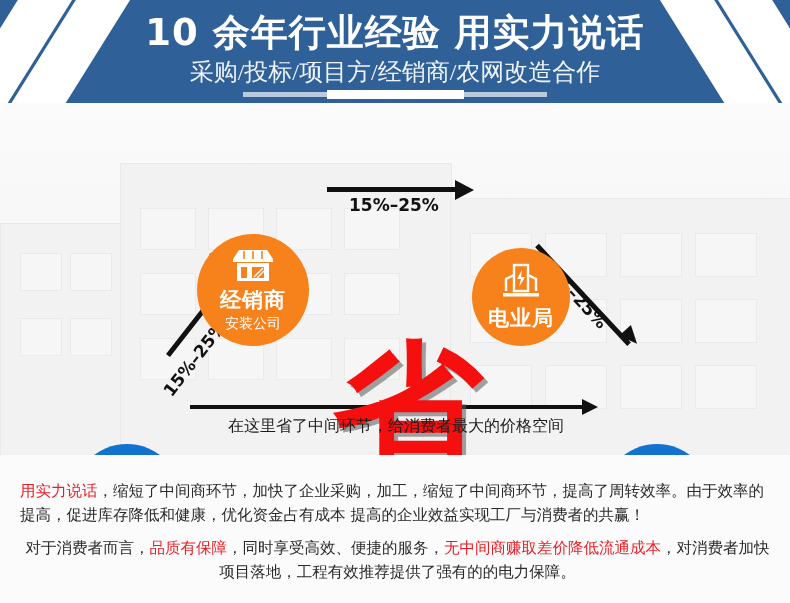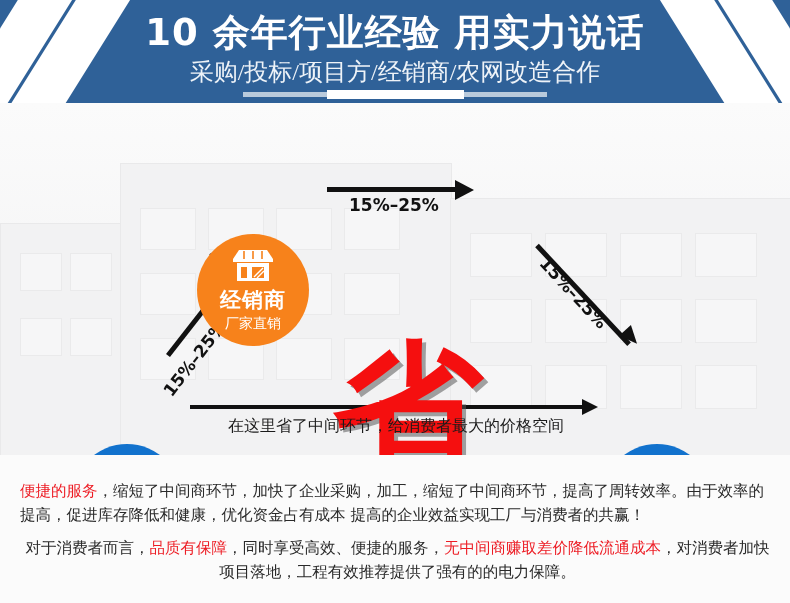--- a/index.html
+++ b/index.html
@@ -204,38 +204,50 @@
           <path d="M3 11 L9 2 L37 2 L43 11 Z" fill="#fff"></path>
           <path d="M3 11 h40 v3 H3 Z" fill="#fff"></path>
           <path d="M14 3 v8 M23 3 v8 M32 3 v8" stroke="#f7821b" stroke-width="1.6"></path>
           <rect x="7" y="15" width="32" height="18" fill="#fff"></rect>
           <rect x="11" y="19" width="6" height="11" fill="#f7821b"></rect>
           <rect x="22" y="19" width="12" height="11" fill="#f7821b"></rect>
           <path d="M24 29 L33 20 M27 30 L34 23" stroke="#fff" stroke-width="1.4"></path>
         </svg>
       </span>
       <span class="nlabel">经销商</span>
-      <span class="nsub">厂家直销</span>
-    </div>
-
+      <span class="nsub">安装公司</span>
+    </div>
+
+    <div class="node node-bureau">
+      <span>
+        <svg class="icon-svg" width="42" height="36" viewBox="0 0 42 36" fill="none">
+          <rect x="14" y="2" width="14" height="26" stroke="#fff" stroke-width="2.4" fill="none"></rect>
+          <path d="M22 7 L17 16 h4 l-2 8 6 -10 h-4 Z" fill="#fff"></path>
+          <path d="M14 12 L6 16 v12" stroke="#fff" stroke-width="2.4" fill="none"></path>
+          <path d="M28 12 L36 16 v12" stroke="#fff" stroke-width="2.4" fill="none"></path>
+          <rect x="3" y="30" width="36" height="3.5" fill="#fff"></rect>
+        </svg>
+      </span>
+      <span class="nlabel">电业局</span>
+    </div>
 
     <div class="node node-company">
       
       
     </div>
 
     <div class="node node-consumer">
       
       
     </div>
 
   </div>
 
   <div class="textblock">
     <p class="para para1">
-      <span class="hl">便捷的服务</span><span>，缩短了中间商环节，加快了企业采购，加工，缩短了中间商环节，提高了周转效率。由于效率的提高，促进库存降低和健康，优化资金占有成本 提高的企业效益实现工厂与消费者的共赢！</span>
+      <span class="hl">用实力说话</span><span>，缩短了中间商环节，加快了企业采购，加工，缩短了中间商环节，提高了周转效率。由于效率的提高，促进库存降低和健康，优化资金占有成本 提高的企业效益实现工厂与消费者的共赢！</span>
     </p>
     <p class="para para2">
       <span>对于消费者而言，</span><span class="hl">品质有保障</span><span>，同时享受高效、便捷的服务，</span><span class="hl">无中间商赚取差价降低流通成本</span><span>，对消费者加快项目落地，工程有效推荐提供了强有的的电力保障。</span>
     </p>
   </div>
 
 </div>
 
 </body></html>

